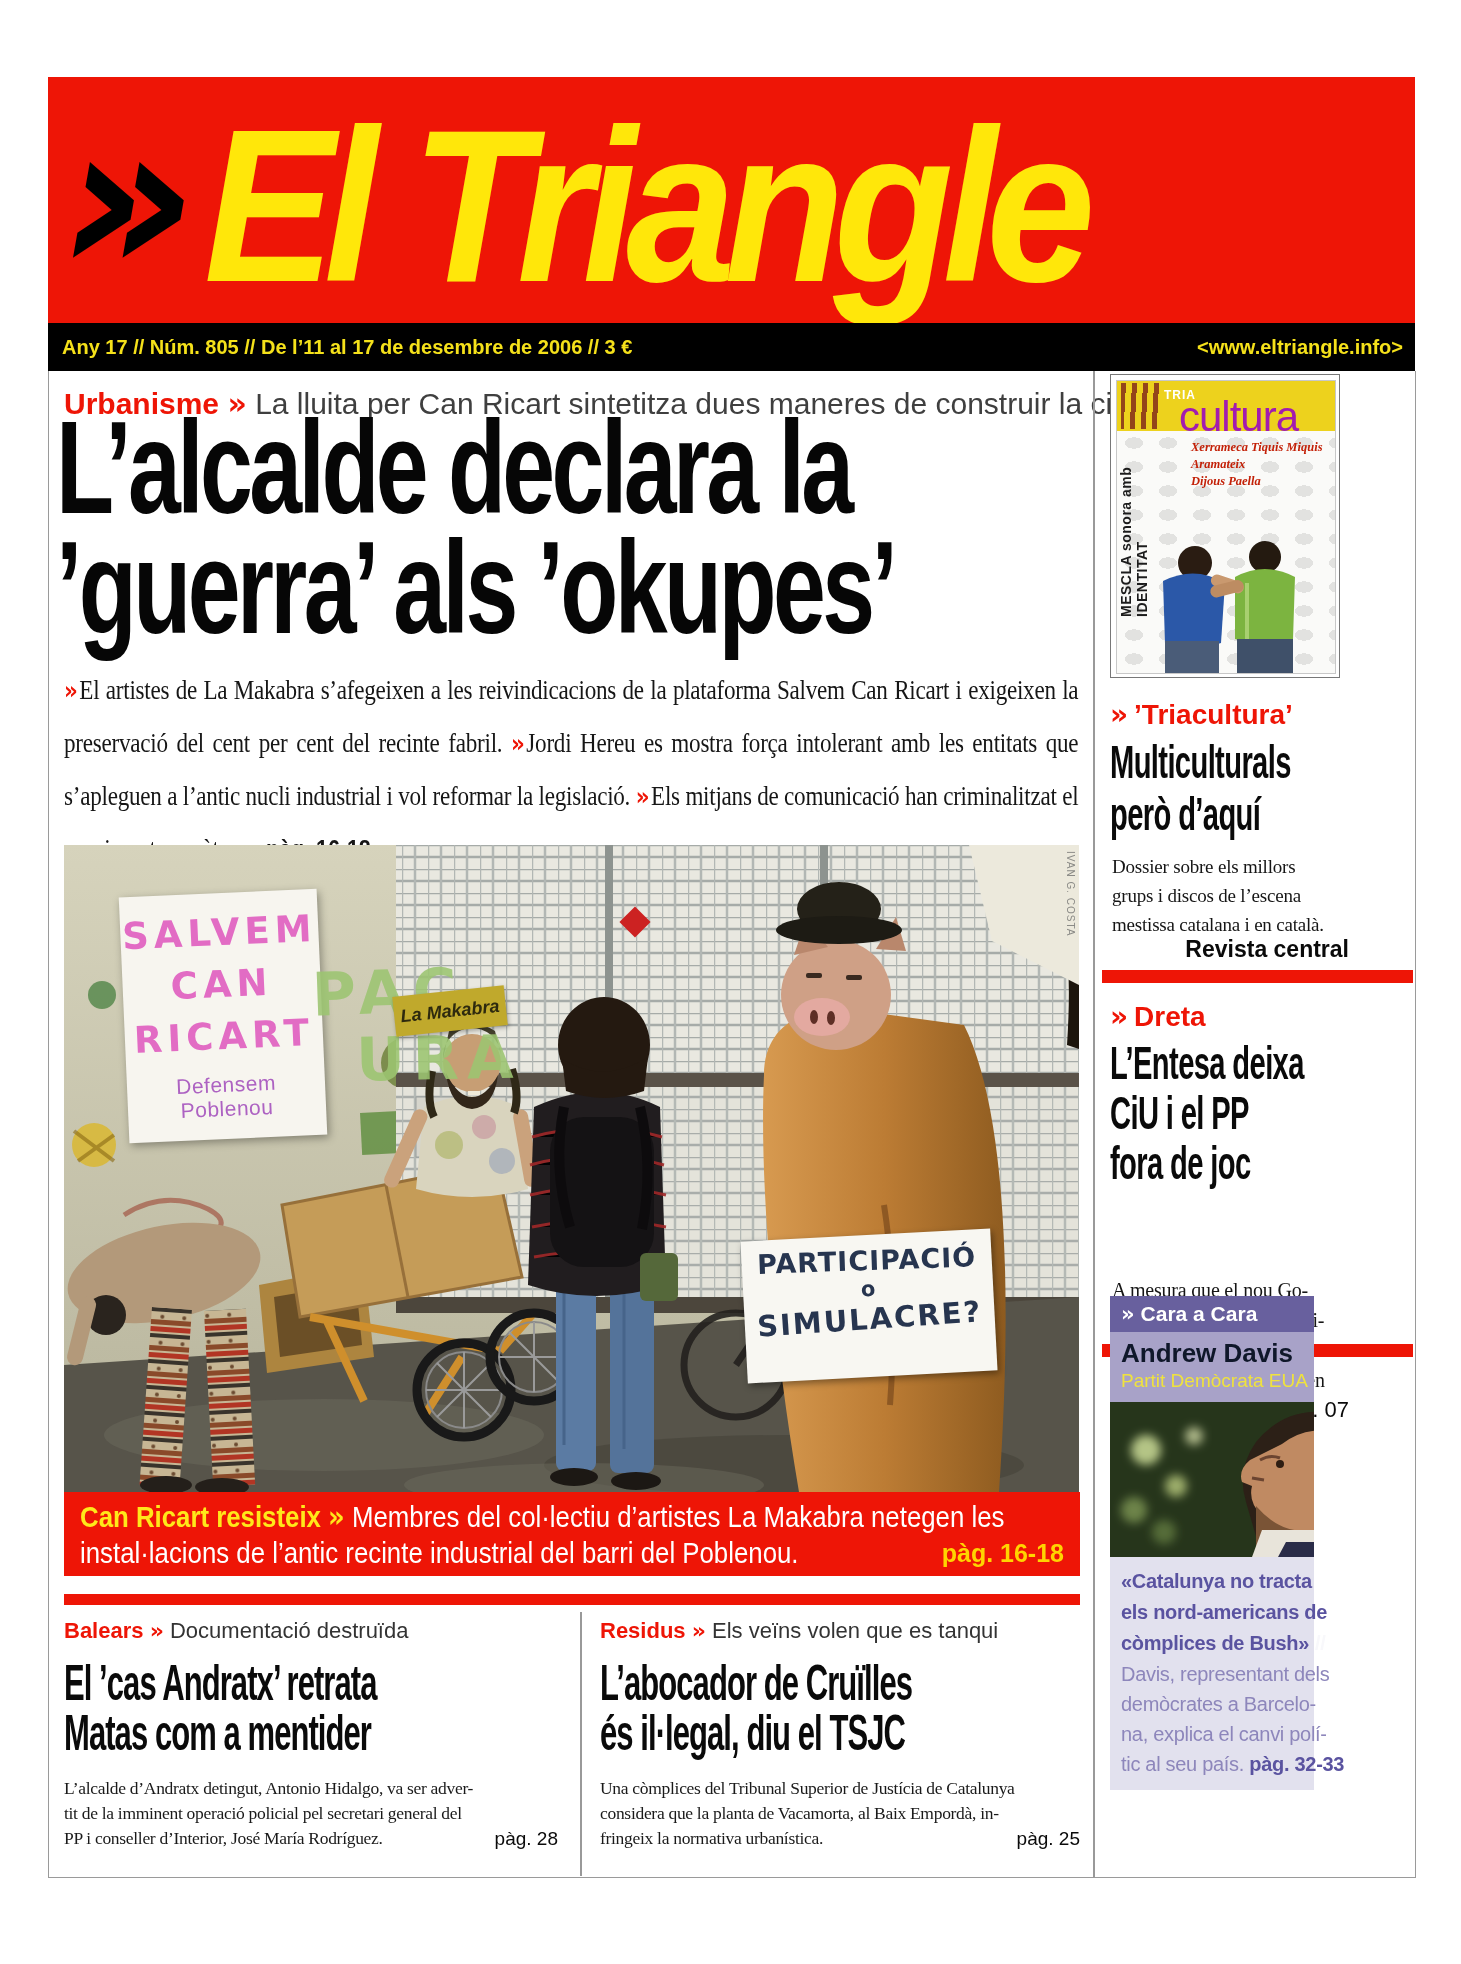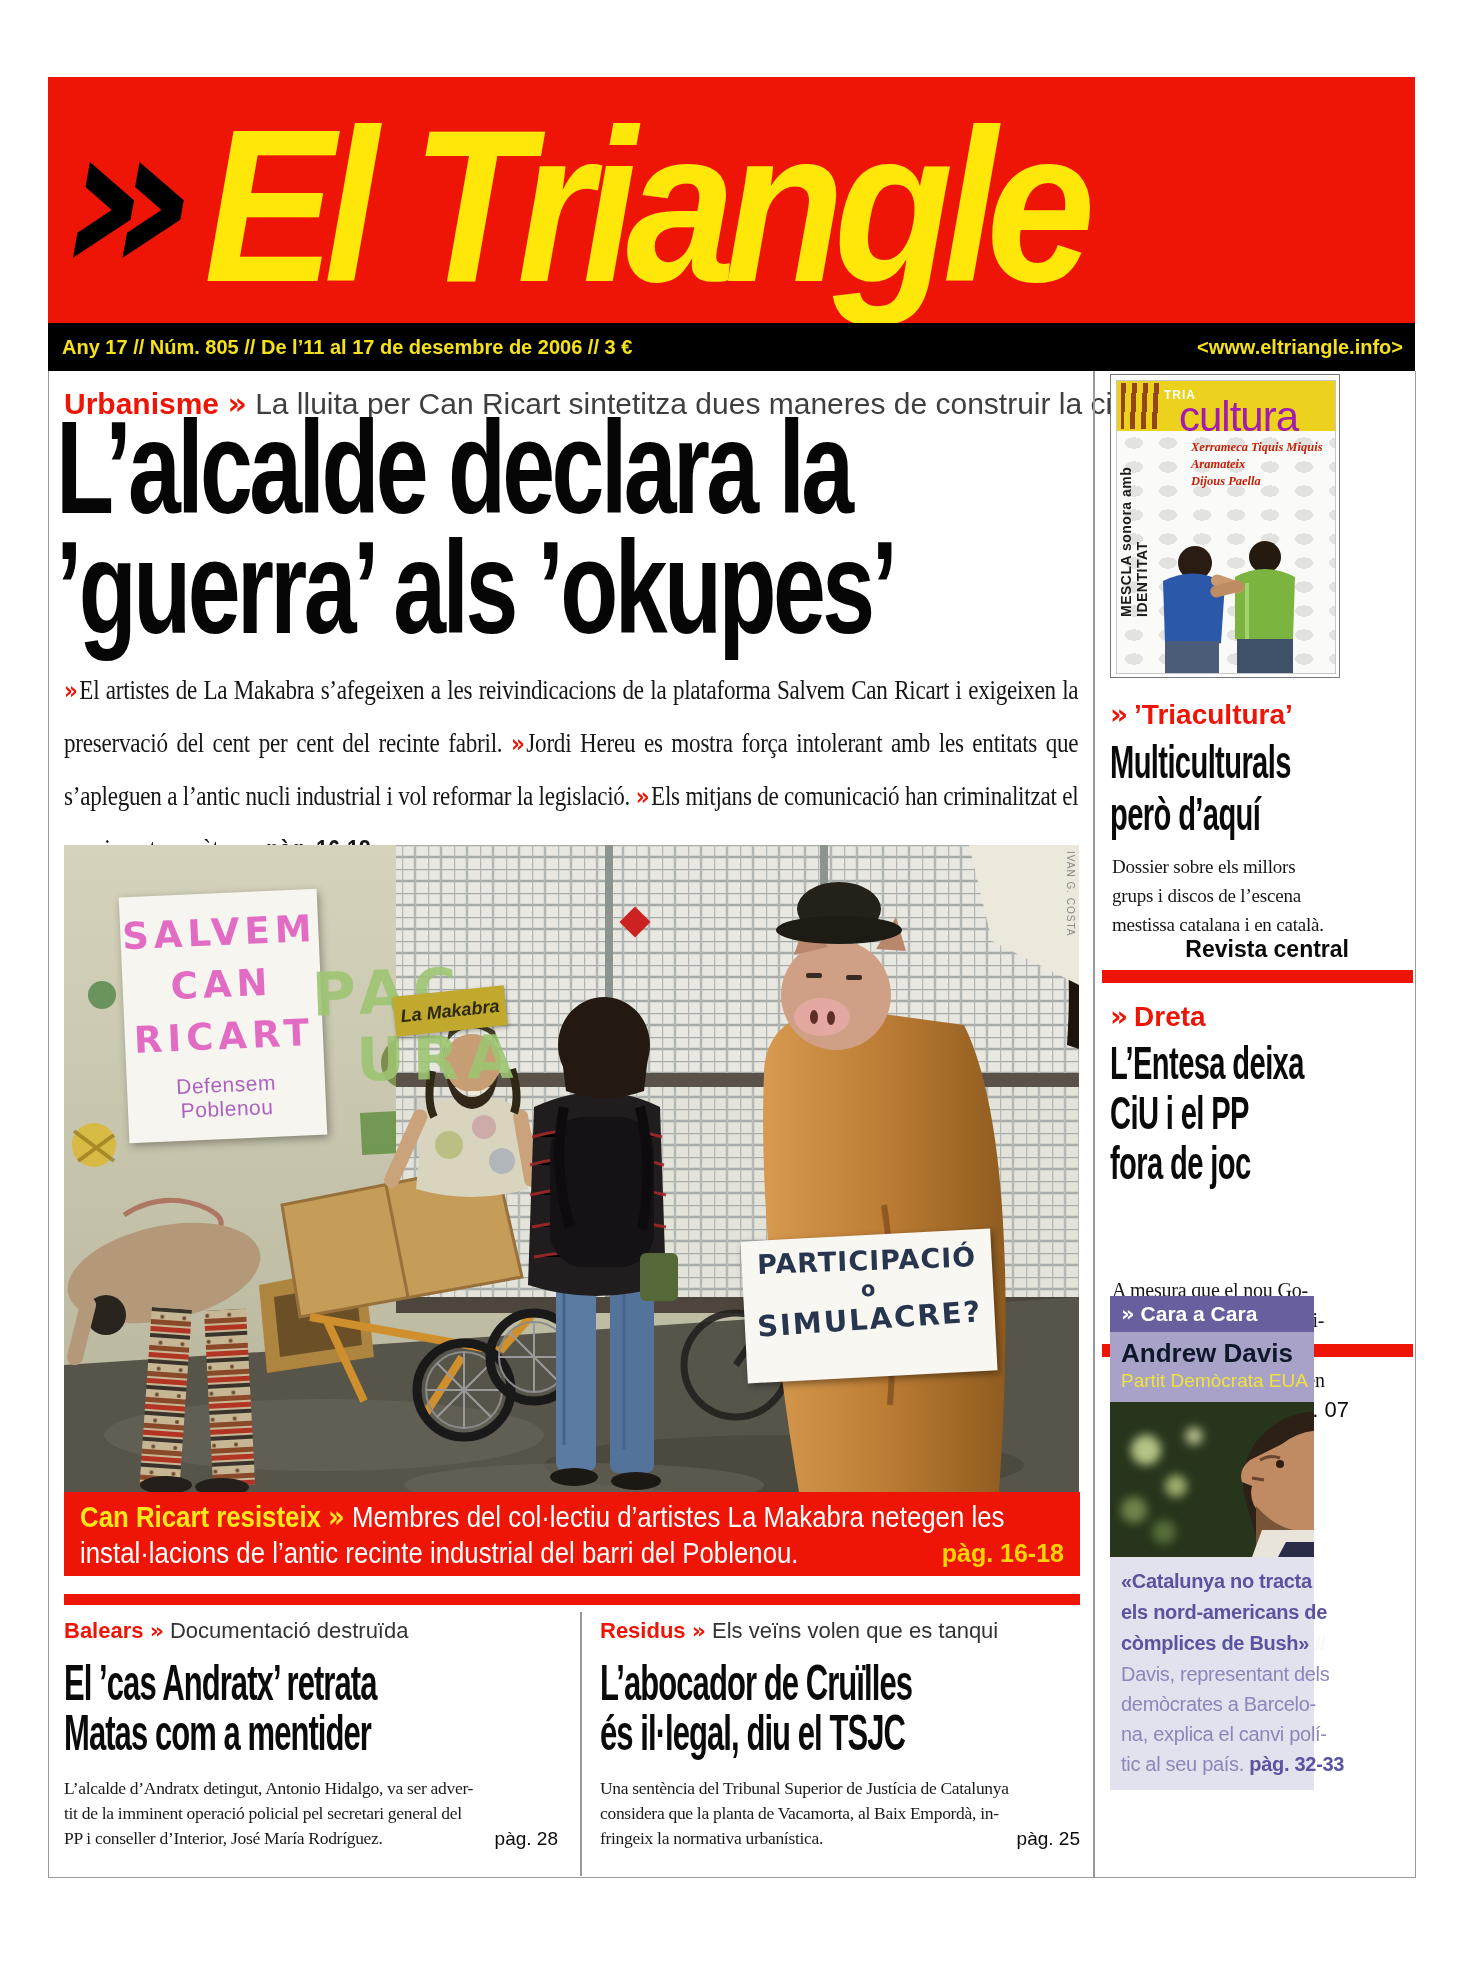--- a/index.html
+++ b/index.html
@@ -346,21 +346,21 @@
     <div class="sec-kick">
       <span class="lbl">Residus</span>
       <span class="chev">»</span>
       <span>Els veïns volen que es tanqui</span>
     </div>
     <div class="sec-head" style="margin-top:14px;">
       <div class="sec-hl">L’abocador de Cruïlles</div>
       <div class="sec-hl">és il·legal, diu el TSJC</div>
     </div>
     <div class="sec-body" style="margin-top:18px;">
-      <span class="bl">Una sentència del Tribunal Superior de Justícia de Catalunya</span>
+      <span class="bl">Una còmplices del Tribunal Superior de Justícia de Catalunya</span>
       <span class="bl">considera que la planta de Vacamorta, al Baix Empordà, in-</span>
       <span class="bl">fringeix la normativa urbanística.</span>
       <span class="sec-ref">pàg. 25</span>
     </div>
   </div>
 
   <div class="abs vdiv" style="left:1093px;top:371px;height:1506px;"></div>
 
   <div class="abs cover">
     <div class="cover-in">

